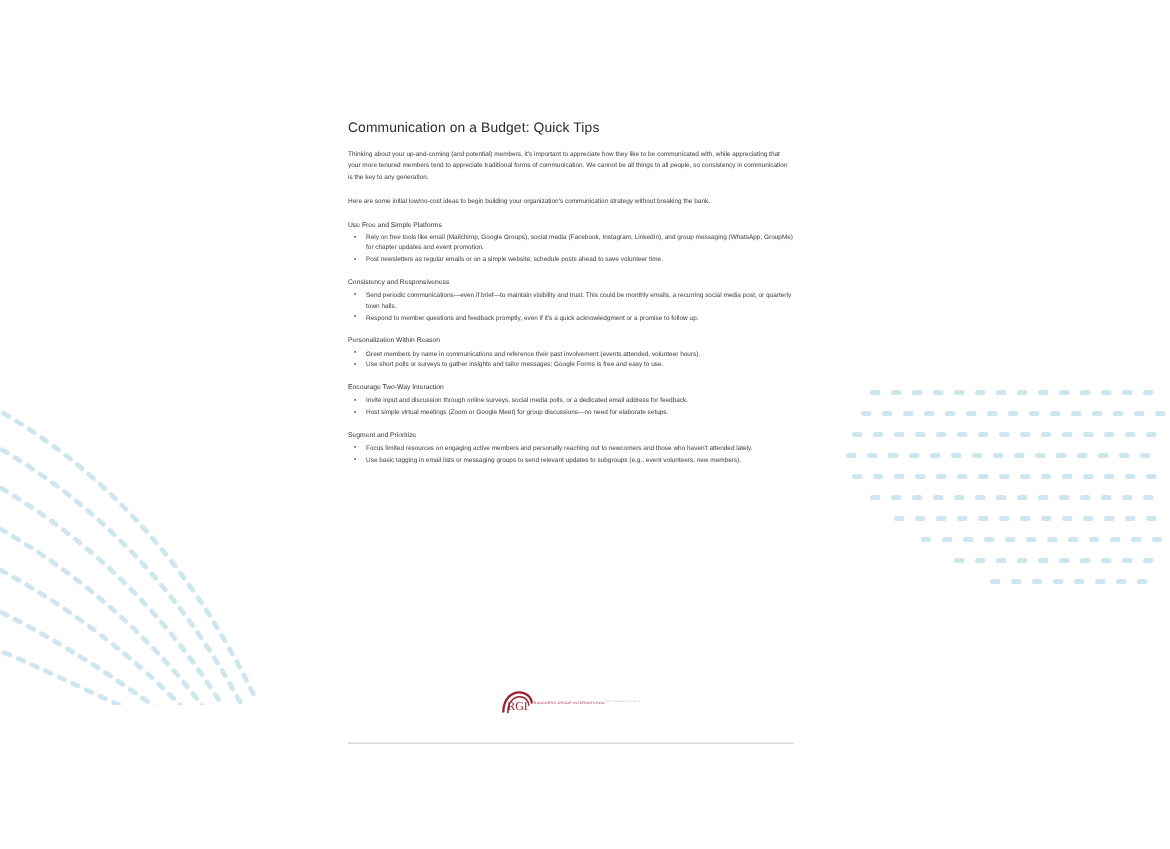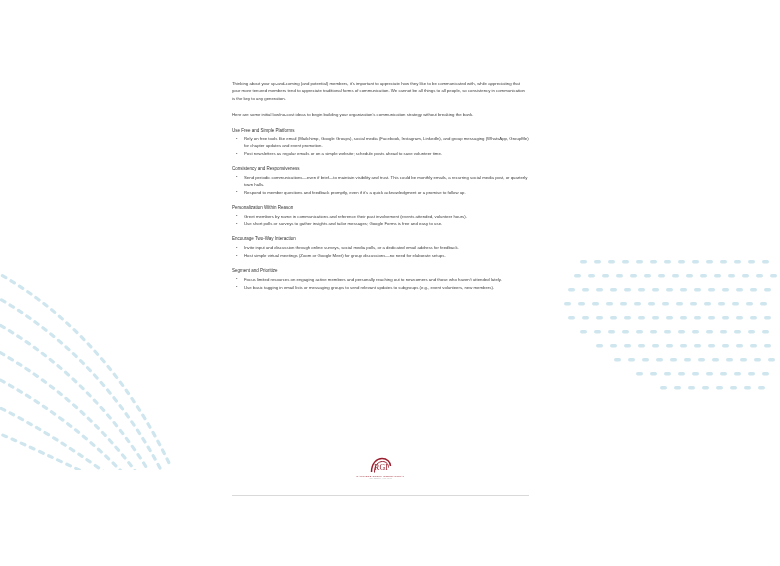--- a/index.html
+++ b/index.html
@@ -101,21 +101,21 @@
     width: 297px;
     display: flex;
     justify-content: center;
     align-items: center;
     z-index: 3;
   }
   .logo {
     width: 56px;
     height: 26px;
     display: flex;
-    flex-direction: column;
+    flex-direction: row;
     align-items: center;
     justify-content: center;
   }
   .logo-mark {
     width: 22px;
     height: 17px;
     position: relative;
   }
   .logo-name {
     font-size: 2.3px;
@@ -314,20 +314,21 @@
           <rect x="118" y="10" width="7" height="3.4" rx="1.7"></rect>
           <rect x="132" y="10" width="7" height="3.4" rx="1.7"></rect>
           <rect x="146" y="10" width="7" height="3.4" rx="1.7"></rect>
           <rect x="160" y="10" width="7" height="3.4" rx="1.7"></rect>
       </g>
     </g>
   </svg>
 </div>
 
 <div class="slide">
+  <h1 class="slide-title">Communication on a Budget: Quick Tips</h1>
 
   <p class="para">Thinking about your up-and-coming (and potential) members, it's important to appreciate how they like to be communicated with, while appreciating that your more tenured members tend to appreciate traditional forms of communication.  We cannot be all things to all people, so consistency in communication is the key to any generation.</p>
   <p class="para">Here are some initial low/no-cost ideas to begin building your organization's communication strategy without breaking the bank.</p>
 
   <div class="section">
     <div class="section-head">Use Free and Simple Platforms</div>
     <ul class="bullets">
       <li>Rely on free tools like email (Mailchimp, Google Groups), social media (Facebook, Instagram, LinkedIn), and group messaging (WhatsApp, GroupMe) for chapter updates and event promotion.</li>
       <li>Post newsletters as regular emails or on a simple website; schedule posts ahead to save volunteer time.</li>
     </ul>

